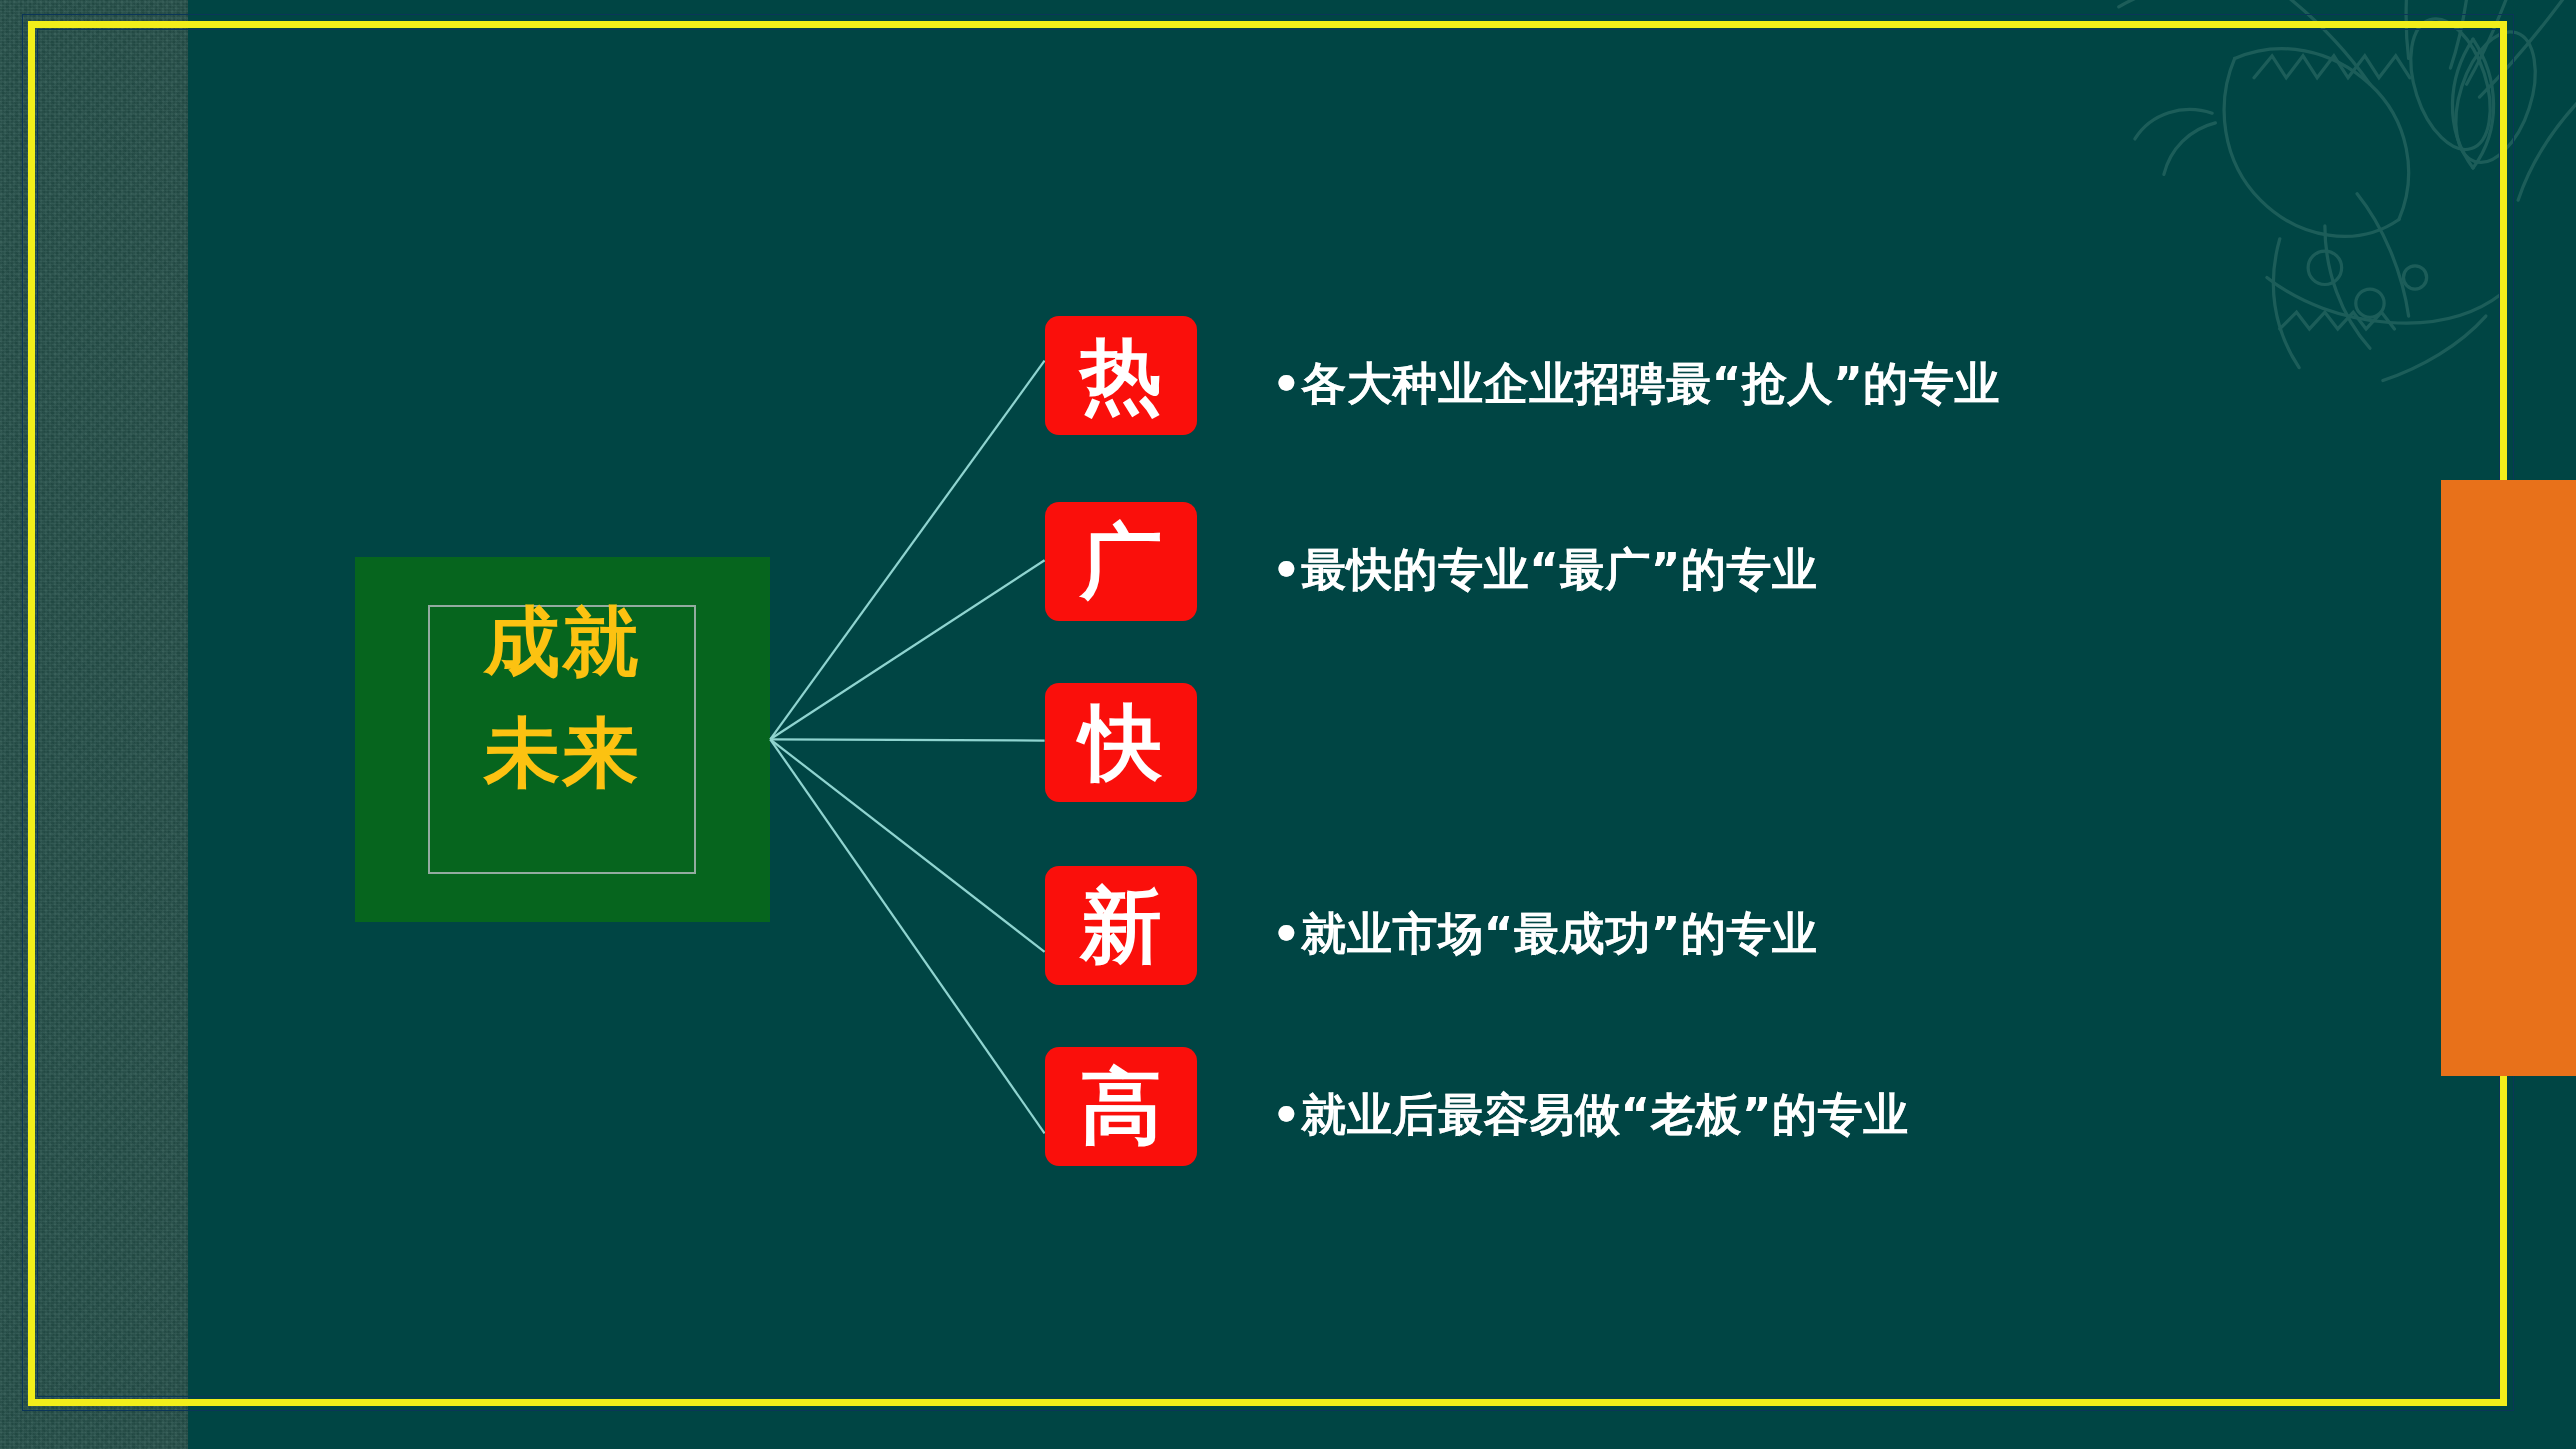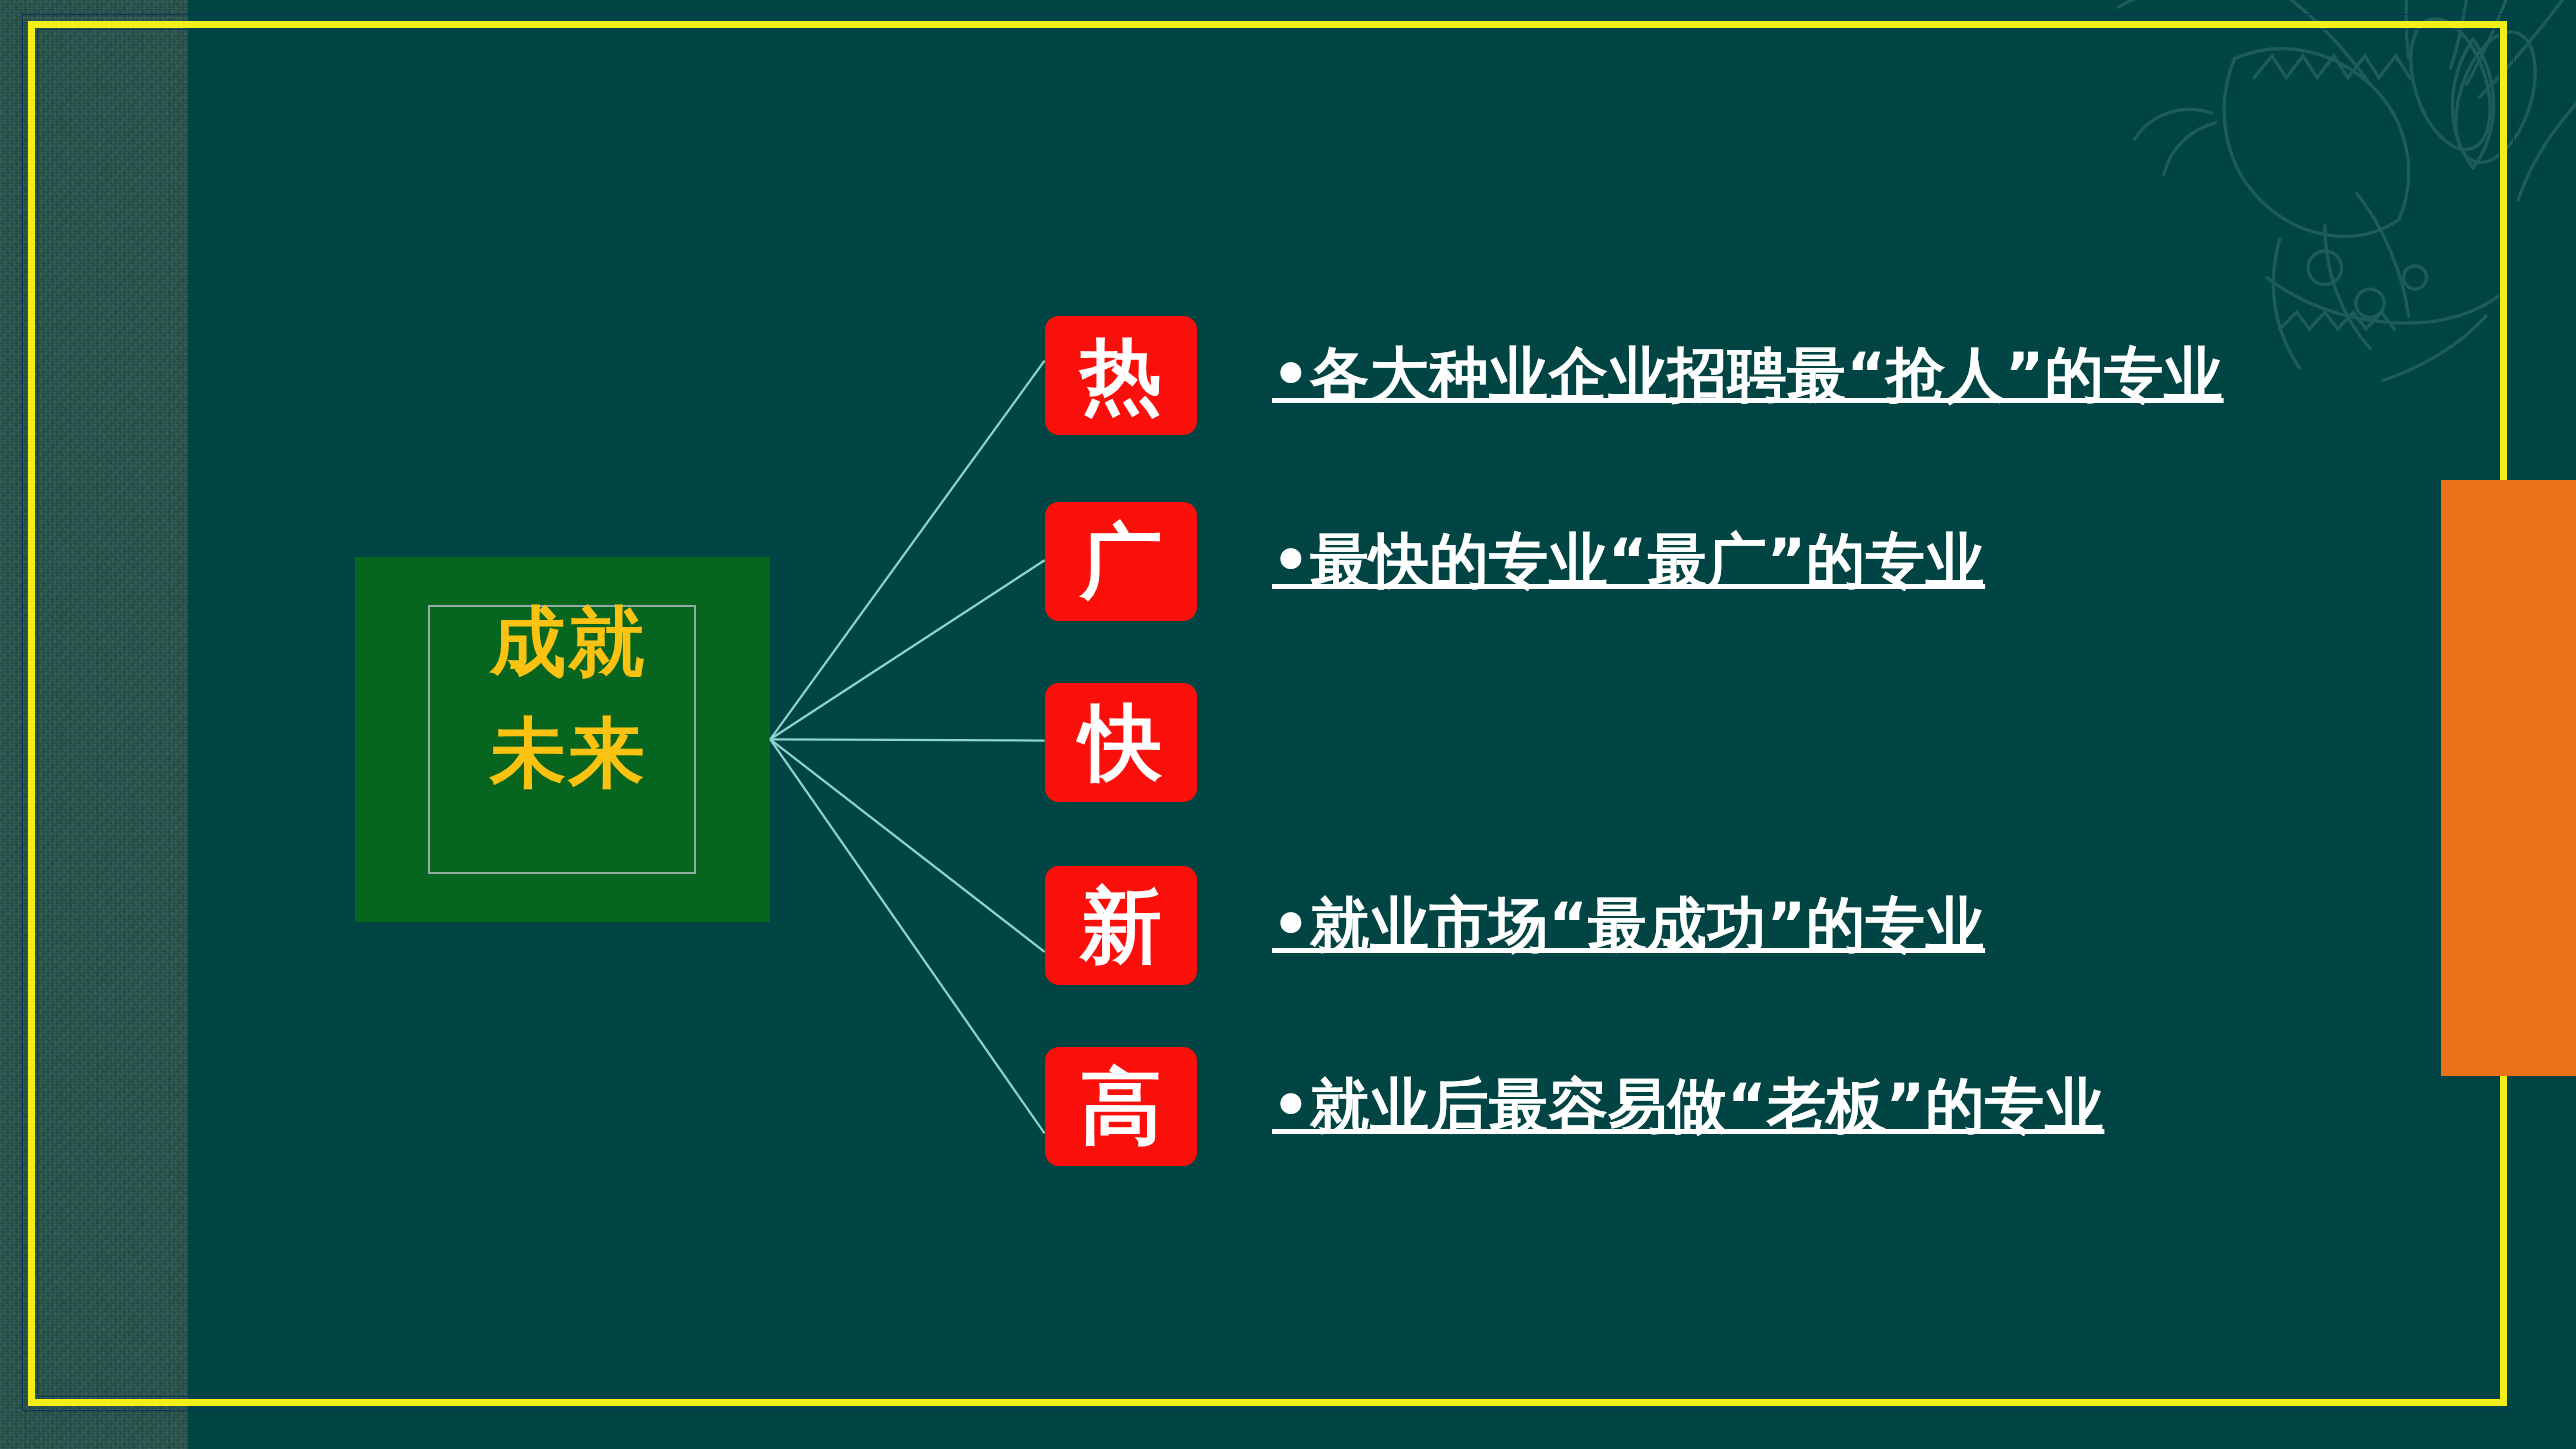--- a/index.html
+++ b/index.html
@@ -77,21 +77,20 @@
     position:absolute;left:0;top:0;width:415px;height:281px;
     display:flex;flex-direction:column;
     align-items:center;justify-content:center;
     gap:21px;
     color:#fcc211;
     font-weight:bold;
     font-size:76px;
     line-height:1.18;
     letter-spacing:2.6px;
     font-family:"DejaVu Sans","Liberation Sans",sans-serif;
-    margin-left:6px;
   }
 
   
   .connectors{
     position:absolute;left:0;top:0;width:2576px;height:1449px;
     pointer-events:none;
   }
 
   
   .row{
@@ -104,31 +103,30 @@
     background:#fa0f0b;
     border-radius:14px;
     display:flex;align-items:center;justify-content:center;
     color:#ffffff;
     font-weight:bold;
     font-size:82px;
     line-height:1;
     font-family:"DejaVu Sans","Liberation Sans",sans-serif;
   }
   .row-text{
-    position:absolute;left:227px;top:0;
+    position:absolute;left:227px;top:8px;
     height:119px;
     display:flex;align-items:center;
     color:#ffffff;
     font-weight:bold;
-    font-size:59px;
+    font-size:45px;
     letter-spacing:0.6px;
     white-space:nowrap;
     font-family:"DejaVu Sans","Liberation Sans",sans-serif;
     text-shadow:0 0 0.6px rgba(255,255,255,.6);
-    text-decoration:underline;
   }
 </style>
 </head>
 <body>
 
 <div id="slide">
 
   <div class="left-band"></div>
 
   <div class="watermark">

